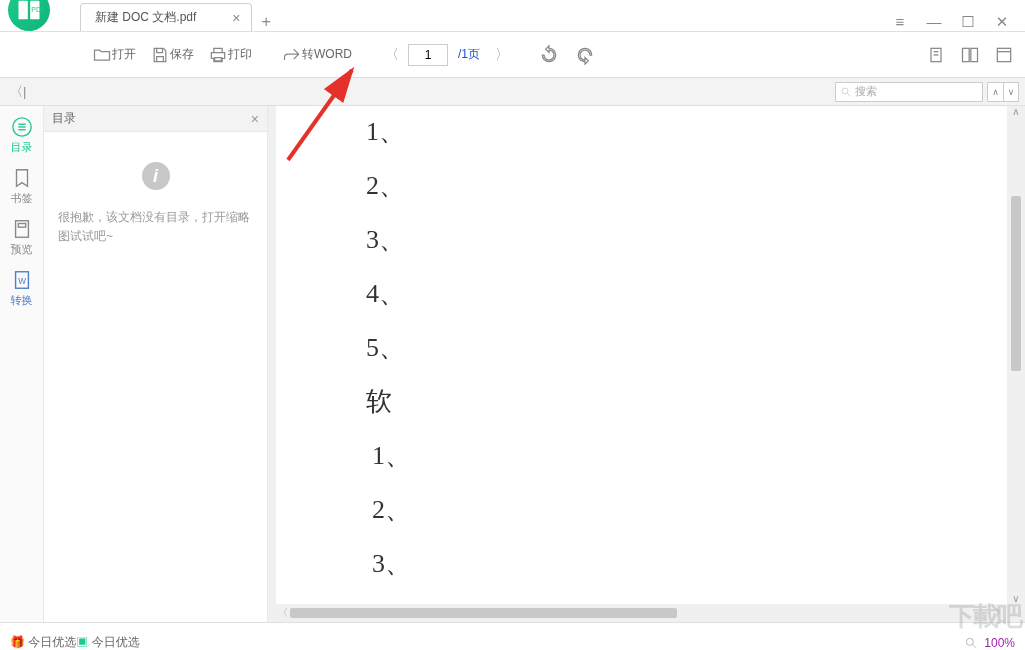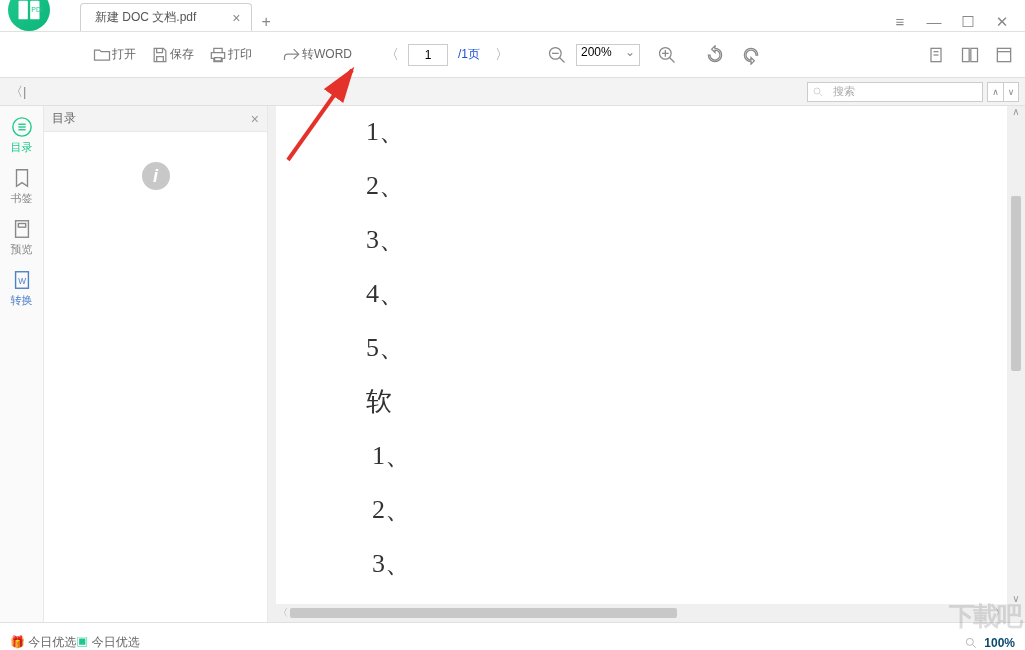--- a/index.html
+++ b/index.html
@@ -28,21 +28,21 @@
 .zoomgroup { display: flex; align-items: center; gap: 6px; margin-left: 20px; }
 .zoomselect { width: 64px; height: 22px; border: 1px solid #ccc; font-size: 12px; padding-left: 4px; }
 .zoomselect .caret { float: right; margin-right: 4px; color: #888; }
 .iconbtn { width: 26px; height: 26px; display: flex; align-items: center; justify-content: center; margin-left: 8px; }
 .iconbtn svg { width: 20px; height: 20px; stroke: #888; fill: none; stroke-width: 1.5; }
 .rightgroup { margin-left: auto; display: flex; align-items: center; padding-right: 8px; }
 
 
 .searchrow { height: 28px; background: #f3f3f3; display: flex; align-items: center; padding: 0 6px 0 10px; border-bottom: 1px solid #e0e0e0; }
 .collapse { width: 22px; color: #888; font-size: 13px; }
-.searchbox { margin-left: auto; width: 176px; height: 20px; border: 1px solid #ccc; background: #fff; display: flex; align-items: center; padding: 0 4px; font-size: 11px; color: #aaa; gap: 6px; }
+.searchbox { margin-left: auto; width: 148px; height: 20px; border: 1px solid #ccc; background: #fff; display: flex; align-items: center; padding: 0 4px; font-size: 11px; color: #aaa; }
 .searchbox svg { width: 12px; height: 12px; stroke: #aaa; fill: none; margin-right: 3px; }
 .navpair { display: flex; margin-left: 4px; }
 .navpair span { width: 16px; height: 20px; border: 1px solid #ccc; background: #fff; display: flex; align-items: center; justify-content: center; font-size: 9px; color: #888; }
 .navpair span:first-child { border-right: none; }
 
 
 .mainrow { display: flex; height: 516px; }
 .sidebar { width: 44px; background: #fafafa; border-right: 1px solid #e8e8e8; display: flex; flex-direction: column; align-items: center; padding-top: 10px; gap: 12px; }
 .sideitem { width: 40px; display: flex; flex-direction: column; align-items: center; gap: 2px; color: #888; font-size: 11px; }
 .sideitem.active { color: #1fc98b; }
@@ -65,21 +65,21 @@
 .vscroll { position: absolute; right: 3px; top: 0; bottom: 18px; width: 12px; background: #f0f0f0; }
 .vscroll .thumb { position: absolute; top: 90px; height: 175px; left: 1px; width: 10px; background: #c8c8c8; border-radius: 2px; }
 .vscroll .arr { position: absolute; left: 0; width: 12px; text-align: center; color: #999; font-size: 10px; }
 
 
 .redarrow { position: absolute; left: 280px; top: 60px; pointer-events: none; z-index: 50; }
 
 
 .statusbar { height: 40px; border-top: 1px solid #e0e0e0; display: flex; align-items: center; padding: 0 10px; font-size: 12px; color: #666; }
 .statusbar .gift { color: #e74c3c; }
-.statusbar .right { margin-left: auto; display: flex; align-items: center; gap: 6px; color: #0c4a6e; font-weight: bold; }
+.statusbar .right { margin-left: auto; display: flex; align-items: center; gap: 6px; color: #a21caf; }
 
 .watermark { position: absolute; right: 4px; bottom: 16px; font-size: 26px; color: rgba(120,120,120,0.25); font-weight: bold; letter-spacing: -2px; font-family: Arial; pointer-events: none; }
 </style>
 </head>
 <body>
 
 <div class="titlebar">
   <div class="logo">
     <svg viewBox="0 0 24 24">
         <rect x="3" y="4" width="8" height="16" rx="1" fill="#fff"></rect>
@@ -129,40 +129,20 @@
     <span>转WORD</span>
   </div>
 
   <div class="navbtns">
     <span class="navarrow">〈</span>
     <input class="pageinput" value="1" style="">
     <span class="pagecount">/1页</span>
     <span class="navarrow">〉</span>
   </div>
 
-  <div class="zoomgroup">
-    <div class="iconbtn">
-      <svg viewBox="0 0 24 24">
-          <circle cx="10" cy="10" r="7"></circle>
-          <line x1="15" y1="15" x2="21" y2="21"></line>
-          <line x1="6" y1="10" x2="14" y2="10"></line>
-        </svg>
-    </div>
-    <div class="zoomselect">
-      <span>200%</span><span class="caret">⌄</span>
-    </div>
-    <div class="iconbtn">
-      <svg viewBox="0 0 24 24">
-          <circle cx="10" cy="10" r="7"></circle>
-          <line x1="15" y1="15" x2="21" y2="21"></line>
-          <line x1="6" y1="10" x2="14" y2="10"></line>
-          <line x1="10" y1="6" x2="10" y2="14"></line>
-        </svg>
-    </div>
-  </div>
 
   <div class="iconbtn" style="margin-left:20px">
     <svg viewBox="0 0 24 24">
         <path d="M4 12a8 8 0 108-8V1L8 5l4 4V6a6 6 0 11-6 6z"></path>
       </svg>
   </div>
   <div class="iconbtn">
     <svg viewBox="0 0 24 24">
         <path d="M20 12a8 8 0 10-8 8v3l4-4-4-4v3a6 6 0 116-6z"></path>
       </svg>
@@ -239,20 +219,21 @@
     </div>
   </div>
 
   <div class="panel">
     <div class="panelhead">
       <span>目录</span>
       <span class="x">×</span>
     </div>
     <div class="panelbody">
       <div class="infoicon">i</div>
+      <div class="panelmsg">很抱歉，该文档没有目录，打开缩略图试试吧~</div>
     </div>
   </div>
 
   <div class="content">
     <div class="page">
       <div class="line" style="left:90px; top:8px">1、</div>
       <div class="line" style="left:90px; top:62px">2、</div>
       <div class="line" style="left:90px; top:116px">3、</div>
       <div class="line" style="left:90px; top:170px">4、</div>
       <div class="line" style="left:90px; top:224px">5、</div>

